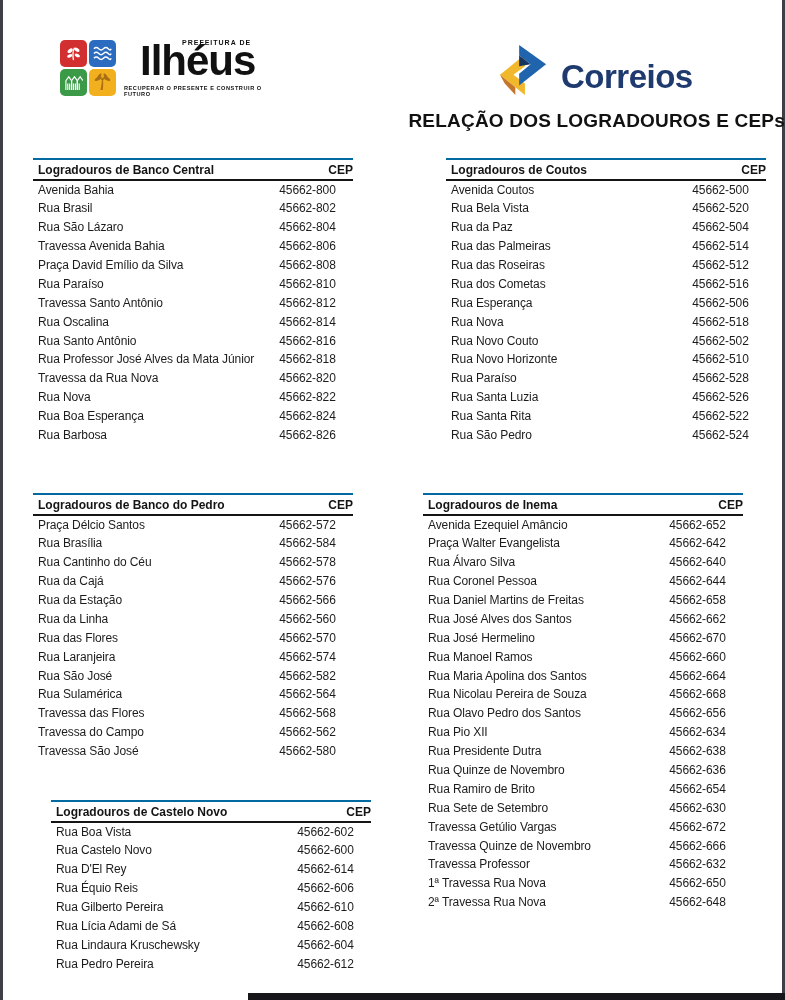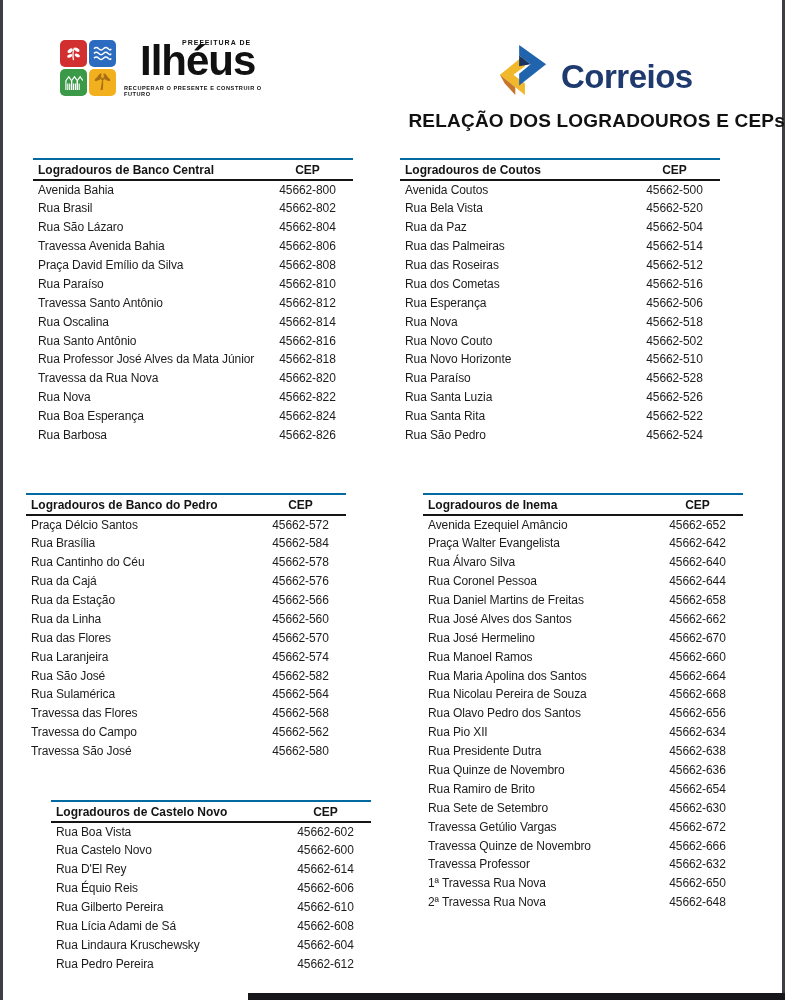--- a/index.html
+++ b/index.html
@@ -52,36 +52,36 @@
 
   
   .doc-title {
     position:absolute; left:0; top:110px; width:100%;
     text-align:right; font-size:19px; font-weight:bold; color:#111; letter-spacing:0.2px;
   }
 
   
   .cep-table { position:absolute; width:320px; }
   .t1 { left:33px;  top:158px; }
-  .t2 { left:26px;  top:493px; }
+  .t2 { left:33px;  top:493px; }
   .t3 { left:51px;  top:800px; }
-  .t4 { left:400px; top:158px; }
+  .t4 { left:446px; top:158px; }
   .t5 { left:423px; top:493px; }
 
   .cep-table table {
     width:100%; border-collapse:collapse; table-layout:fixed;
     border-top:2px solid #0369a1;
   }
   .cep-table th {
     border-bottom:2px solid #151515;
     height:21px; font-size:12px; font-weight:bold; color:#141414;
     white-space:nowrap; vertical-align:middle;
   }
   .cep-table th.name-h { text-align:left; padding-left:5px; width:229px; }
-  .cep-table th.cep-h  { text-align:center; width:91px; }
+  .cep-table th.cep-h  { text-align:right; width:91px; }
   .cep-table td {
     height:18.9px; font-size:12px; letter-spacing:-0.1px; color:#1c1c1c;
     white-space:nowrap; vertical-align:middle;
   }
   .cep-table td.name-cell { text-align:left; padding-left:5px; }
   .cep-table td.cep-cell  { text-align:center; }
 </style>
 </head>
 <body>
 

